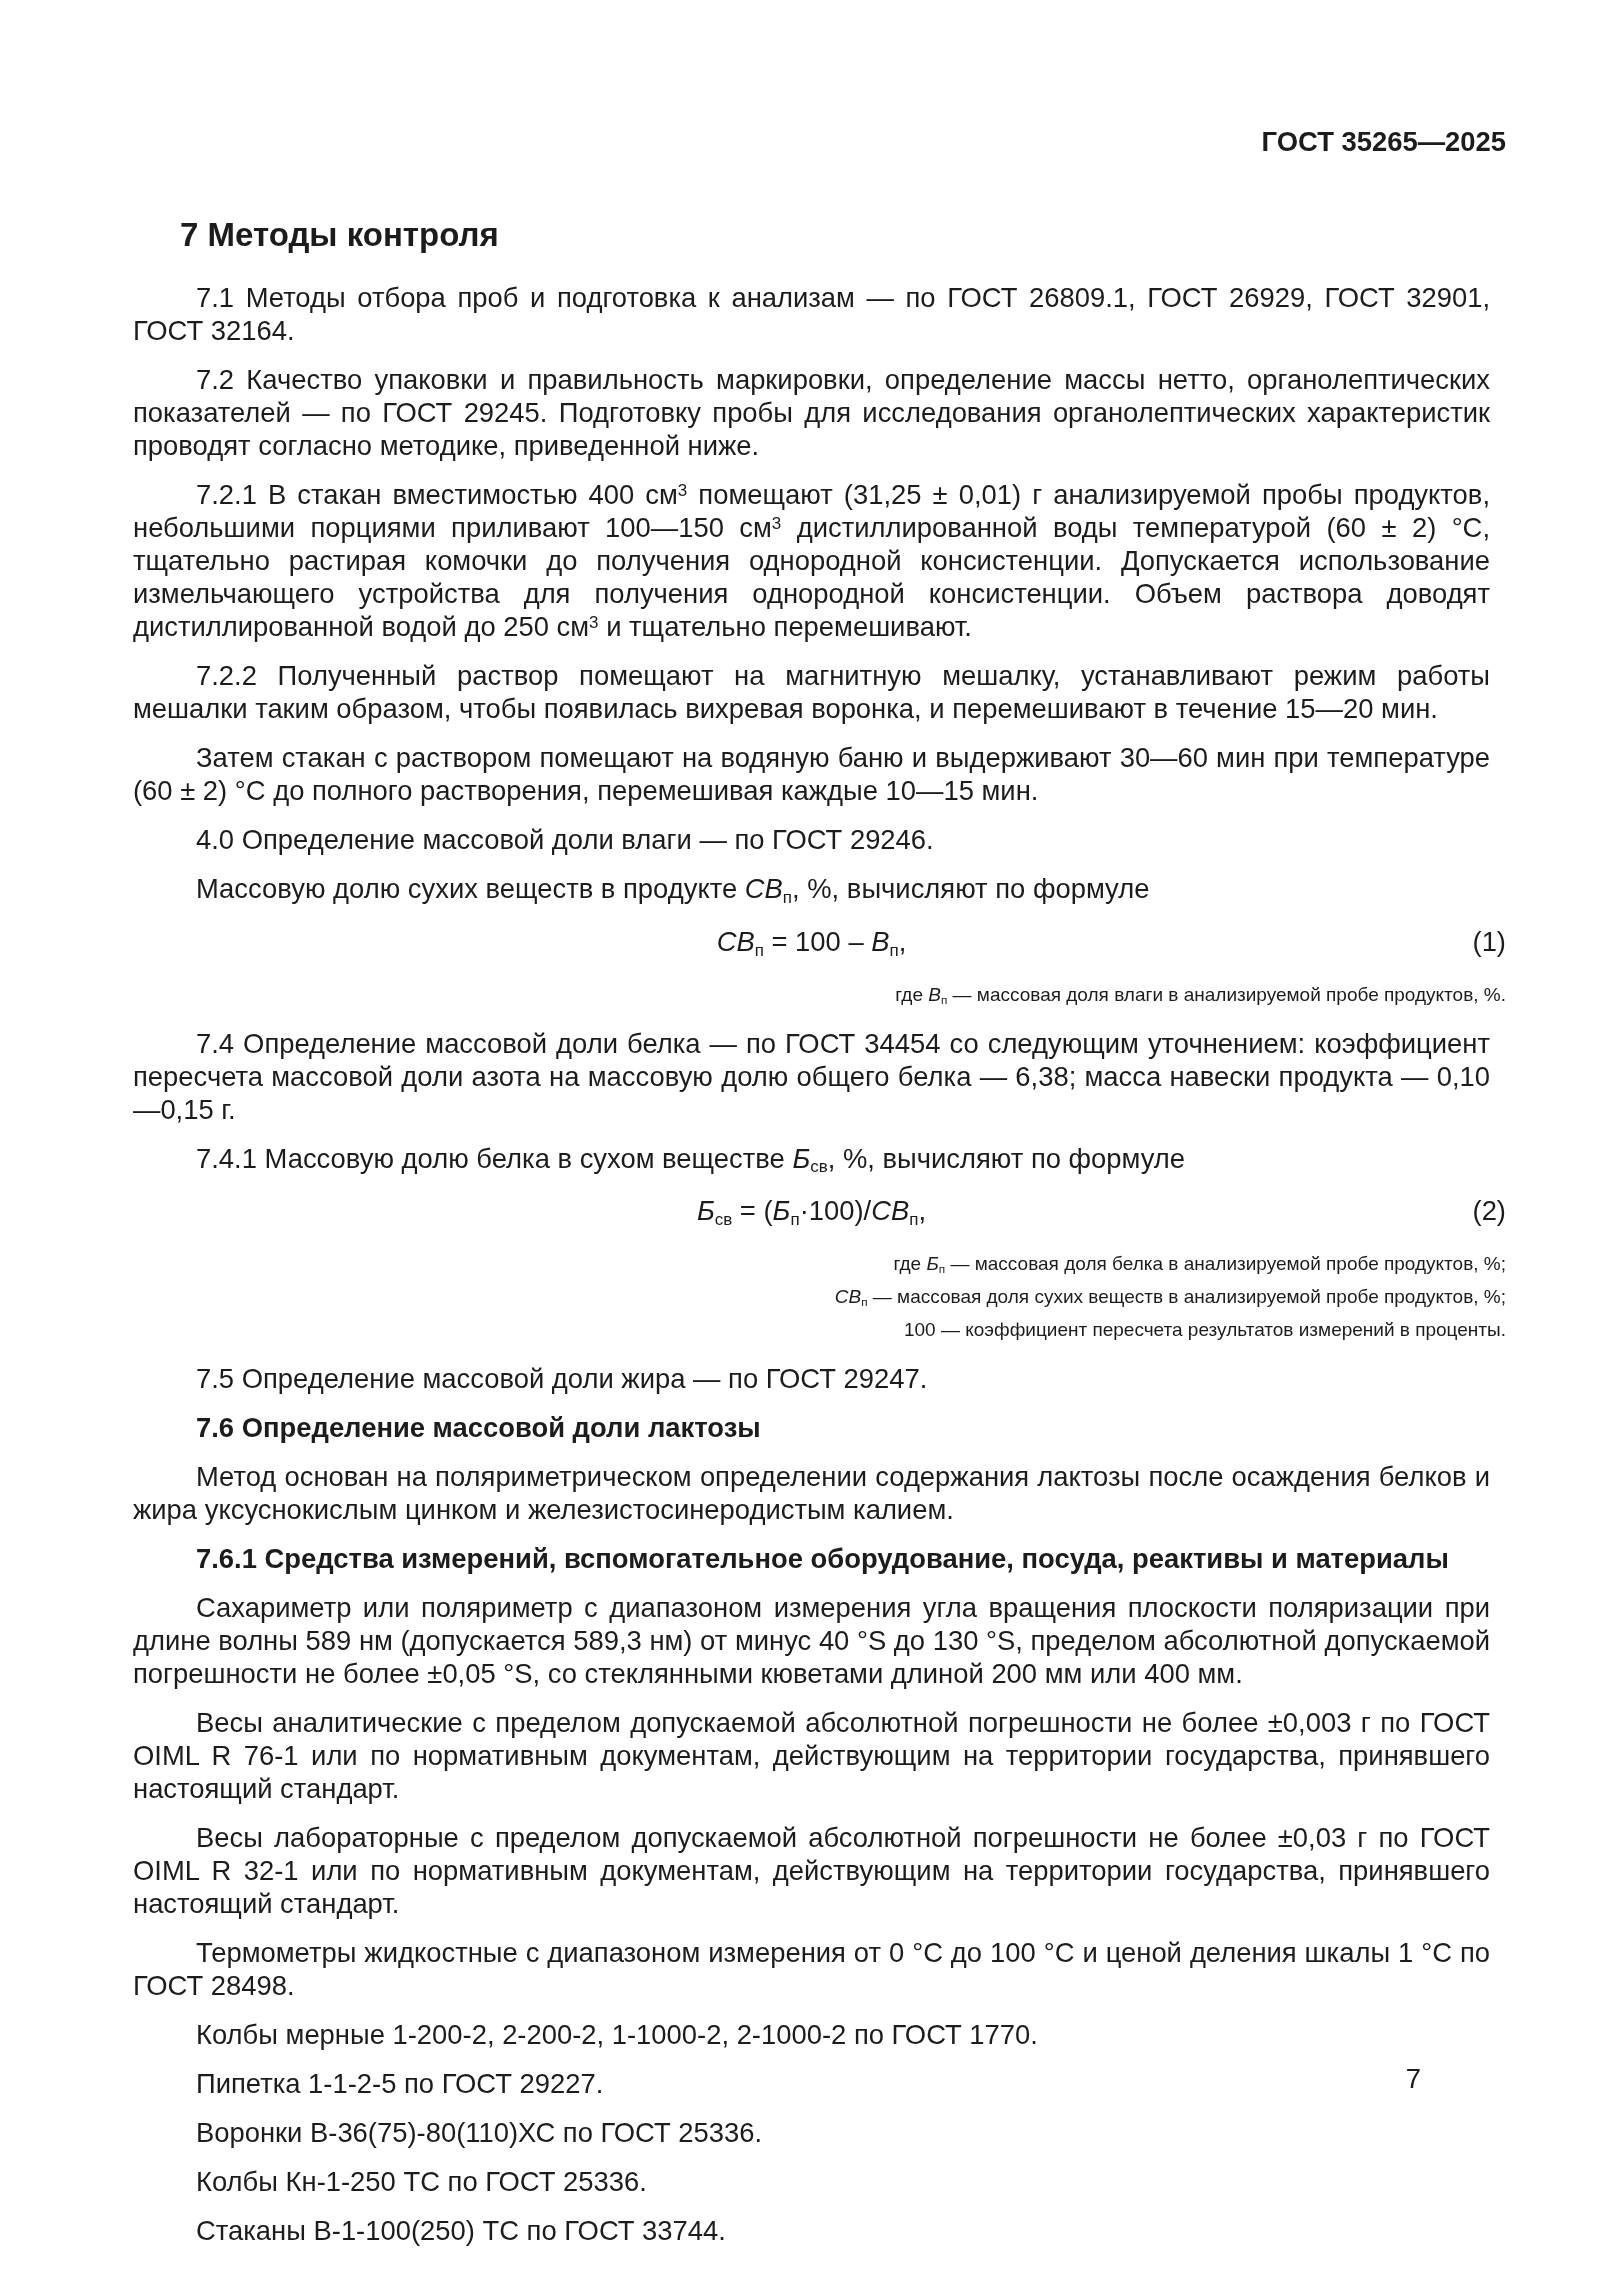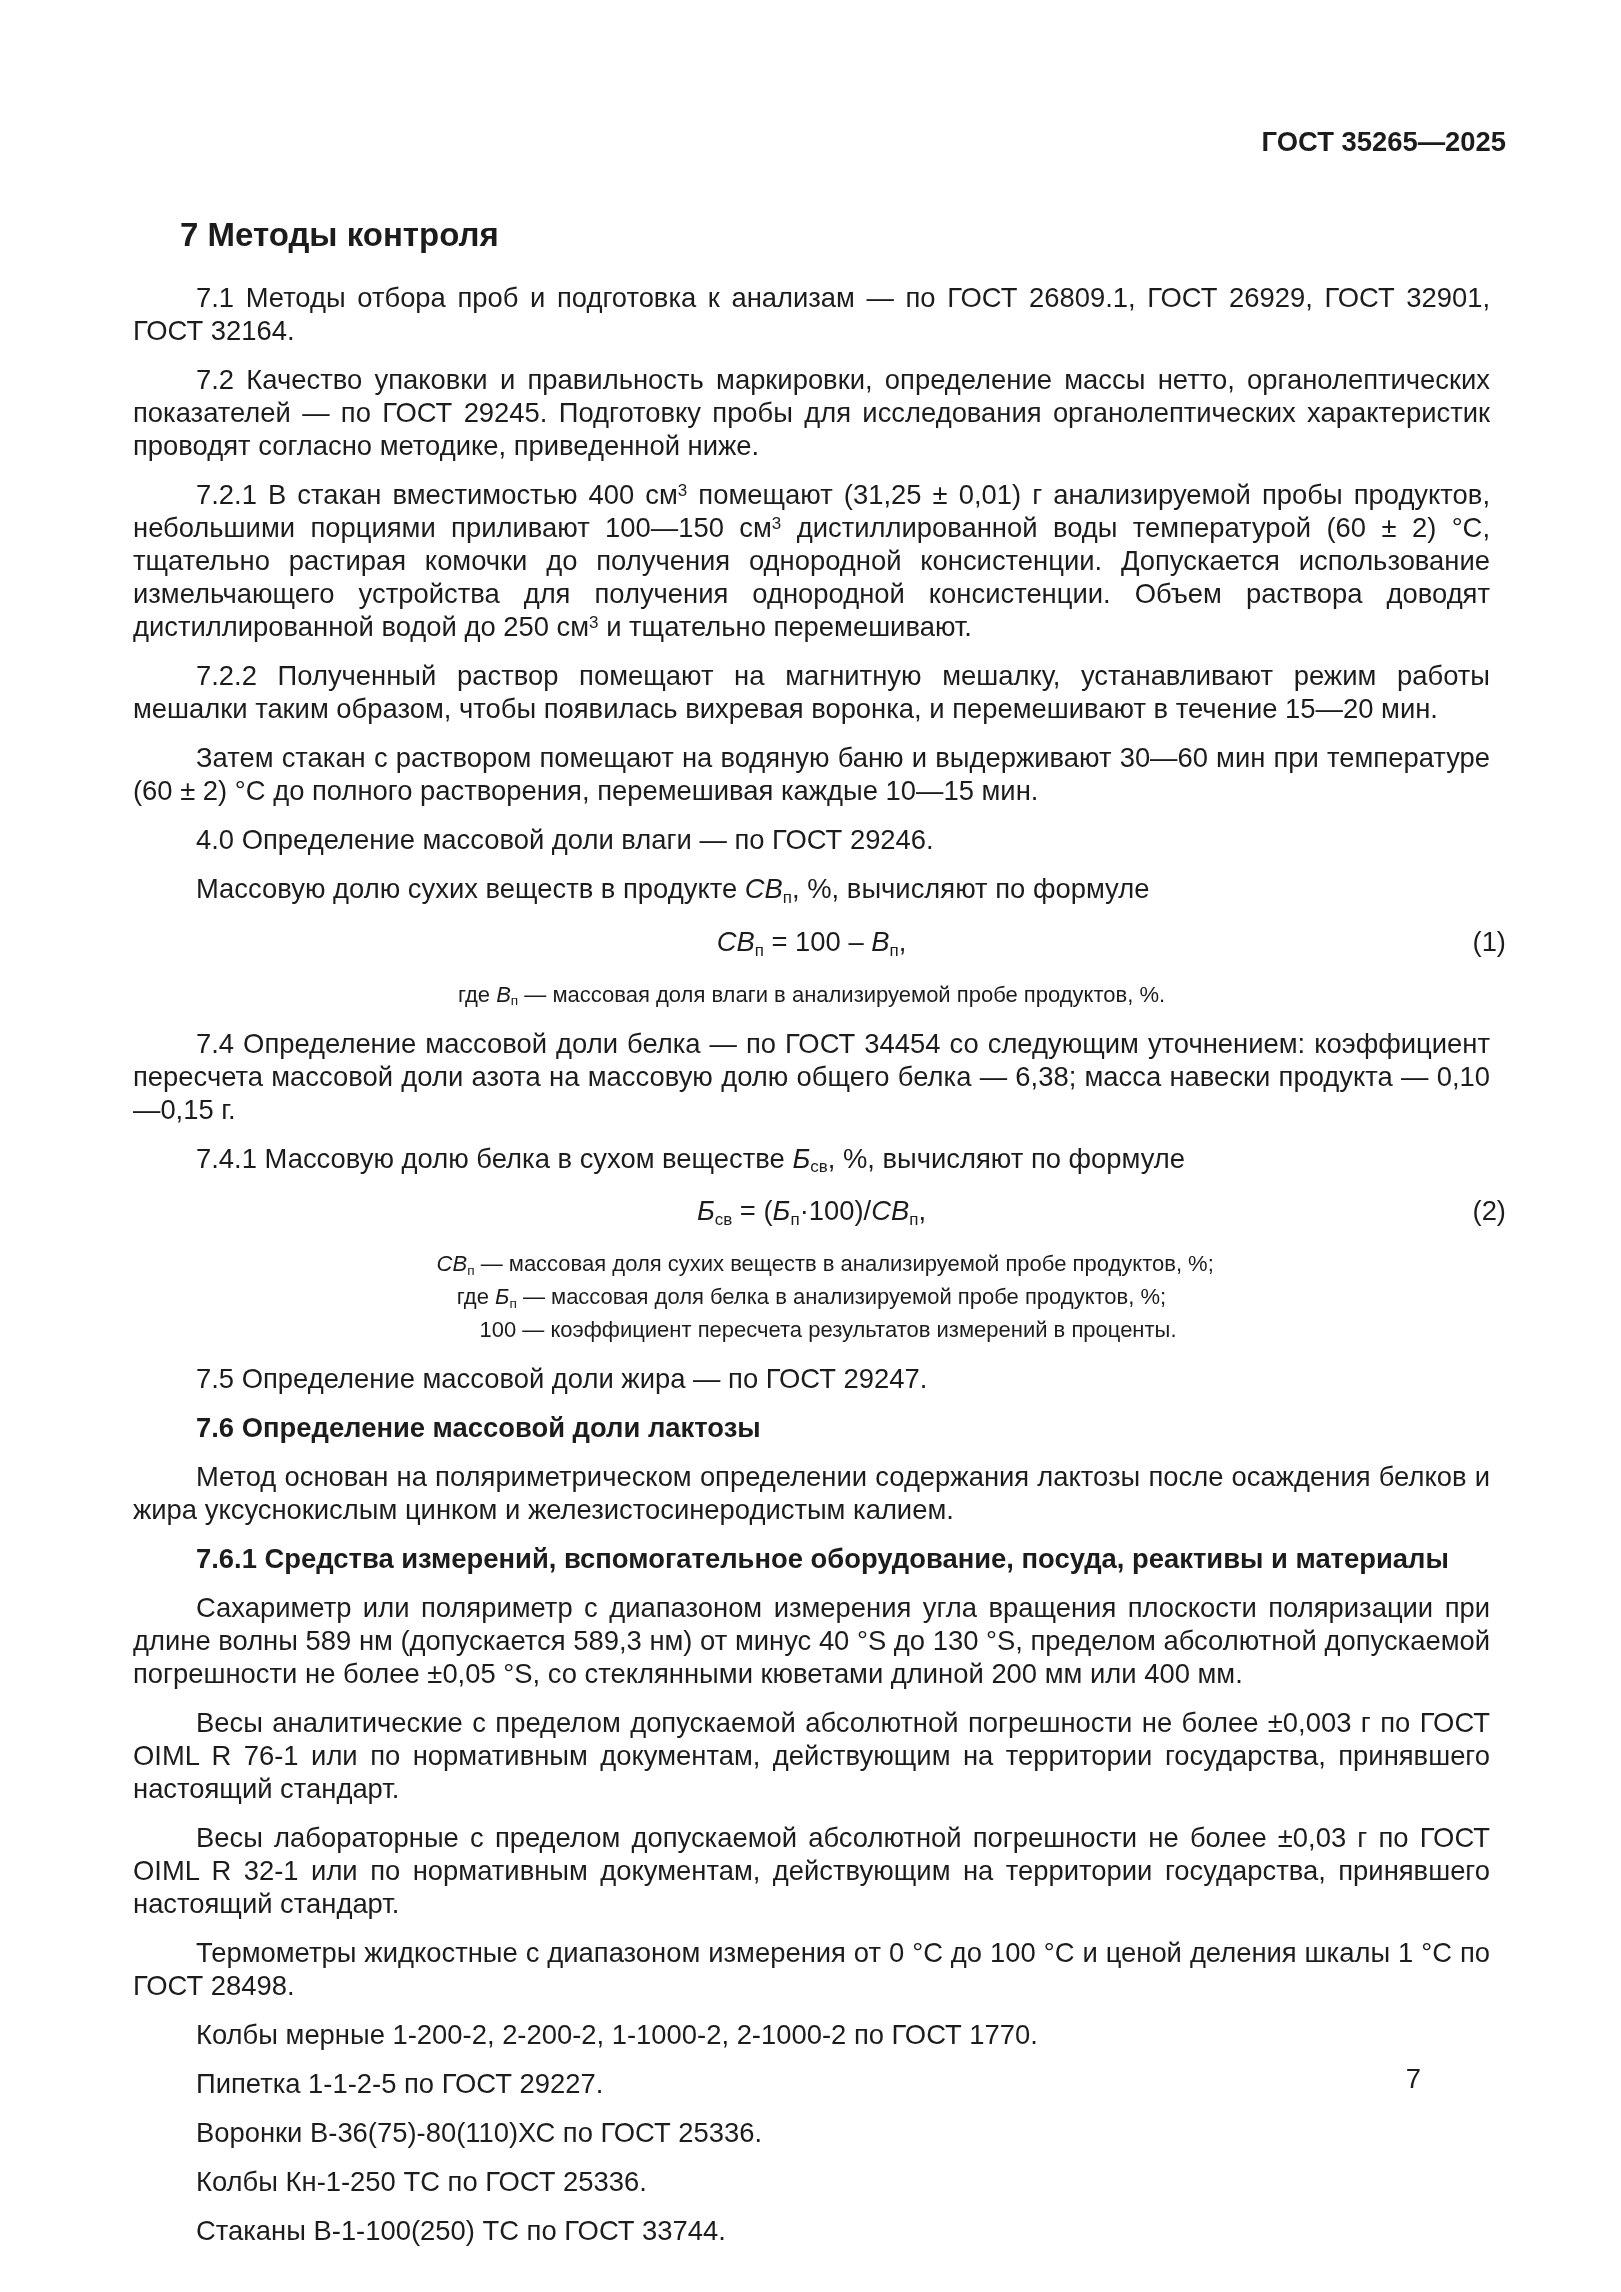--- a/index.html
+++ b/index.html
@@ -32,24 +32,24 @@
   }
   p.para {
     margin: 16px;
     font-size: 27.4px;
     line-height: 33px;
     text-indent: 63px;
     text-align: justify;
   }
   p.where {
     margin: 0;
-    font-size: 22px;
+    font-size: 19px;
     line-height: 33px;
     text-indent: 0;
-    text-align: center;
+    text-align: right;
   }
   p.where-2 { padding-left: 27.4px; }
   p.where-3 { padding-left: 33px; }
   p.bold { font-weight: bold; }
   .mt-xl { margin-top: 37px; }
   .mt-lg { margin-top: 29px; }
   .mt-md { margin-top: 21.6px; }
   .mt-sm { margin-top: 13.7px; }
   .formula-row {
     position: relative;
@@ -110,22 +110,22 @@
     <p class="where">где <i>В</i><sub>п</sub> — массовая доля влаги в анализируемой пробе продуктов, %.</p>
 
     <p class="para mt-xl">7.4 Определение массовой доли белка — по ГОСТ 34454 со следующим уточнением: коэффициент пересчета массовой доли азота на массовую долю общего белка — 6,38; масса навески продукта — 0,10—0,15 г.</p>
     <p class="para">7.4.1 Массовую долю белка в сухом веществе <i>Б</i><sub>св</sub>, %, вычисляют по формуле</p>
 
     <div class="formula-row">
       <span><i>Б</i><sub>св</sub> = (<i>Б</i><sub>п</sub>·100)/<i>СВ</i><sub>п</sub>,</span>
       <span class="formula-num">(2)</span>
     </div>
 
+    <p class="where mt-sm">где <i>Б</i><sub>п</sub> — массовая доля белка в анализируемой пробе продуктов, %;</p>
     <p class="where where-2"><i>СВ</i><sub>п</sub> — массовая доля сухих веществ в анализируемой пробе продуктов, %;</p>
-    <p class="where mt-sm">где <i>Б</i><sub>п</sub> — массовая доля белка в анализируемой пробе продуктов, %;</p>
     <p class="where where-3">100 — коэффициент пересчета результатов измерений в проценты.</p>
 
     <p class="para mt-lg">7.5 Определение массовой доли жира — по ГОСТ 29247.</p>
 
     <p class="para bold mt-md">7.6 Определение массовой доли лактозы</p>
 
     <p class="para mt-sm">Метод основан на поляриметрическом определении содержания лактозы после осаждения белков и жира уксуснокислым цинком и железистосинеродистым калием.</p>
 
     <p class="para bold">7.6.1 Средства измерений, вспомогательное оборудование, посуда, реактивы и материалы</p>
 

